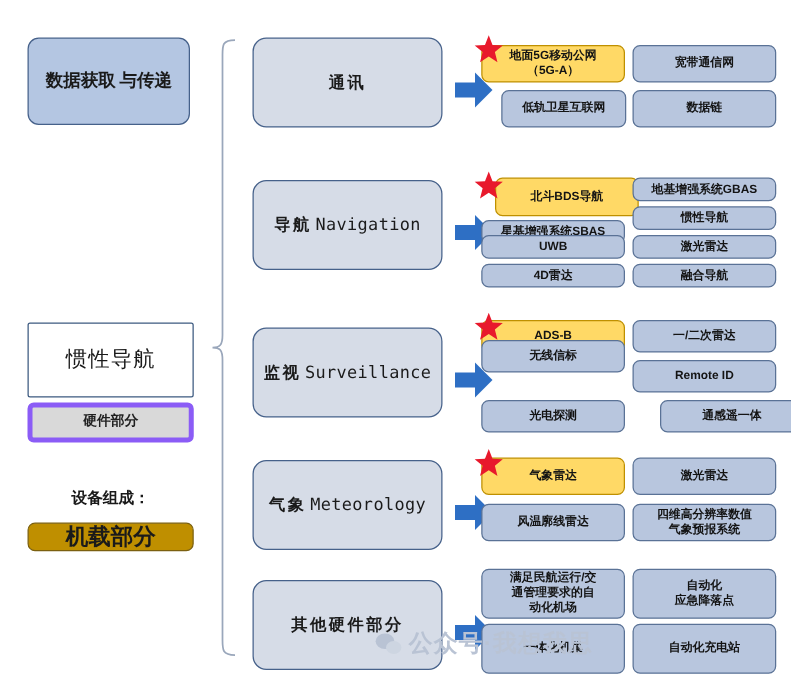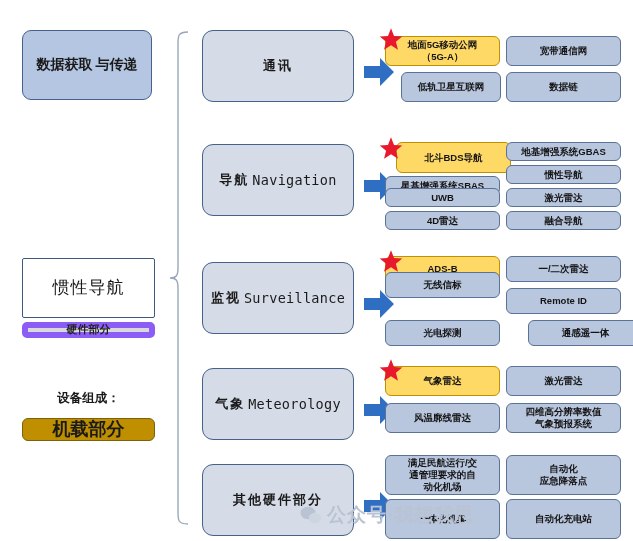--- a/index.html
+++ b/index.html
@@ -18,22 +18,22 @@
     border-radius:7px;
   }
 
   
   .root-node{
     left:22px;top:258px;width:133px;height:60px;
     border:1.2px solid #3c5a80;background:#ffffff;
     font-size:17px;color:#1a1a1a;letter-spacing:1px;border-radius:2px;
   }
   .root-sub{
-    left:22px;top:322px;width:133px;height:16px;
-    border:6px solid #8b5cf6;background:#d9d9d9;
+    left:22px;top:322px;width:133px;height:32px;
+    border:4px solid #8b5cf6;background:#d9d9d9;
     font-size:11px;color:#1f1f1f;font-weight:bold;border-radius:5px;
   }
 
   
   .topnode{
     left:22px;top:30px;width:130px;height:70px;
     border:1.4px solid #46618a;background:#b4c6e2;
     font-size:14px;color:#1a1a1a;font-weight:bold;border-radius:9px;
   }
 

